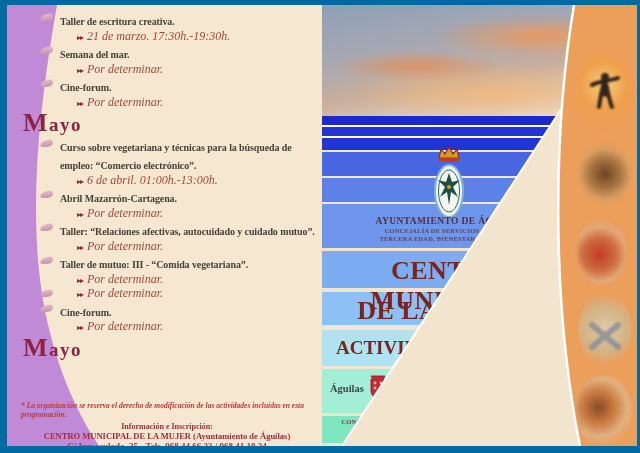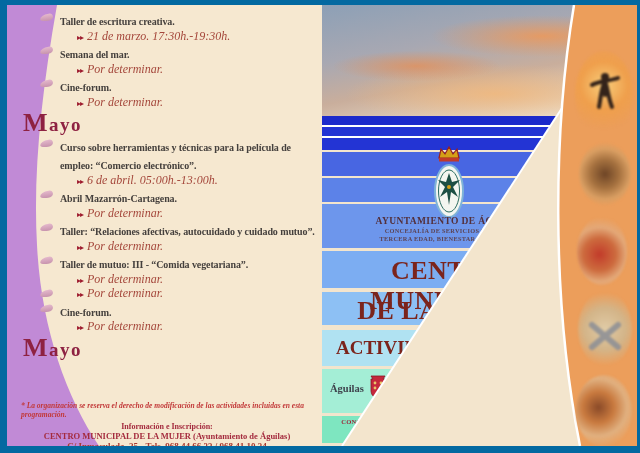--- a/index.html
+++ b/index.html
@@ -80,21 +80,21 @@
   <div id="left-panel">
     <svg id="purple-curve" viewBox="0 0 100 441" preserveAspectRatio="none">
       <path d="M0,0 L50,0 C34,90 26,170 30,240 C34,320 58,390 92,441 L0,441 Z" fill="#c18ad6"></path>
     </svg>
 
     <div id="schedule">
         <div class="item"><span class="bullet"></span><span class="ititle">Taller de escritura creativa.</span><div class="sub"><span class="chev">▸▸</span><span class="idetail">21 de marzo. 17:30h.-19:30h.</span></div></div>
         <div class="item"><span class="bullet"></span><span class="ititle">Semana del mar.</span><div class="sub"><span class="chev">▸▸</span><span class="idetail">Por determinar.</span></div></div>
         <div class="item"><span class="bullet"></span><span class="ititle">Cine-forum.</span><div class="sub"><span class="chev">▸▸</span><span class="idetail">Por determinar.</span></div></div>
         <div class="month-header">Mayo</div>
-        <div class="item"><span class="bullet"></span><span class="ititle">Curso sobre herramientas y técnicas para la película de empleo: “Comercio electrónico”.</span><div class="sub"><span class="chev">▸▸</span><span class="idetail">6 de abril. 05:00h.-13:00h.</span></div></div>
+        <div class="item"><span class="bullet"></span><span class="ititle">Curso sobre vegetariana y técnicas para la búsqueda de empleo: “Comercio electrónico”.</span><div class="sub"><span class="chev">▸▸</span><span class="idetail">6 de abril. 01:00h.-13:00h.</span></div></div>
         <div class="item"><span class="bullet"></span><span class="ititle">Abril Mazarrón-Cartagena.</span><div class="sub"><span class="chev">▸▸</span><span class="idetail">Por determinar.</span></div></div>
         <div class="item"><span class="bullet"></span><span class="ititle">Taller: “Relaciones afectivas, autocuidado y cuidado mutuo”.</span><div class="sub"><span class="chev">▸▸</span><span class="idetail">Por determinar.</span></div></div>
         <div class="item"><span class="bullet"></span><span class="ititle">Taller de mutuo: III - “Comida vegetariana”.</span><div class="sub"><span class="chev">▸▸</span><span class="idetail">Por determinar.</span></div></div>
         <div class="item"><span class="bullet"></span><div class="sub"><span class="chev">▸▸</span><span class="idetail">Por determinar.</span></div></div>
         <div class="item"><span class="bullet"></span><span class="ititle">Cine-forum.</span><div class="sub"><span class="chev">▸▸</span><span class="idetail">Por determinar.</span></div></div>
         <div class="month-header">Mayo</div>
       </div>
 
     <div id="footnote">* La organización se reserva el derecho de modificación de las actividades incluidas en esta programación.</div>
 

